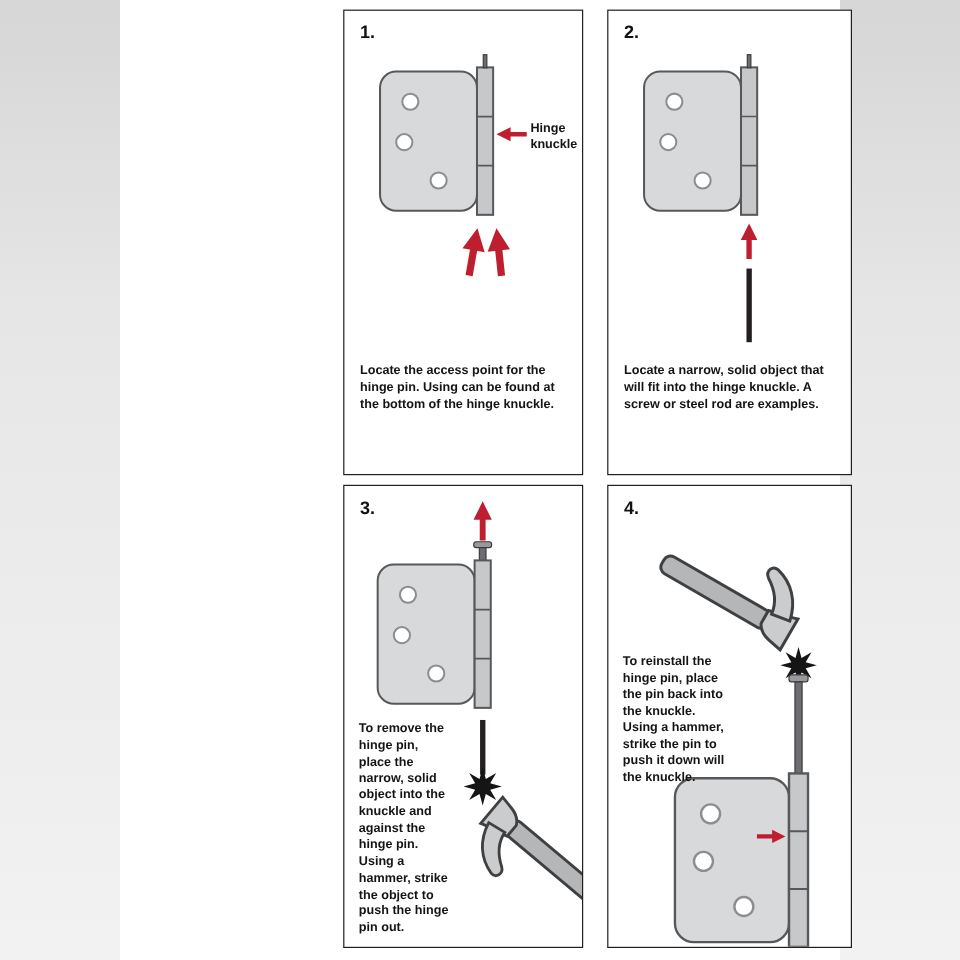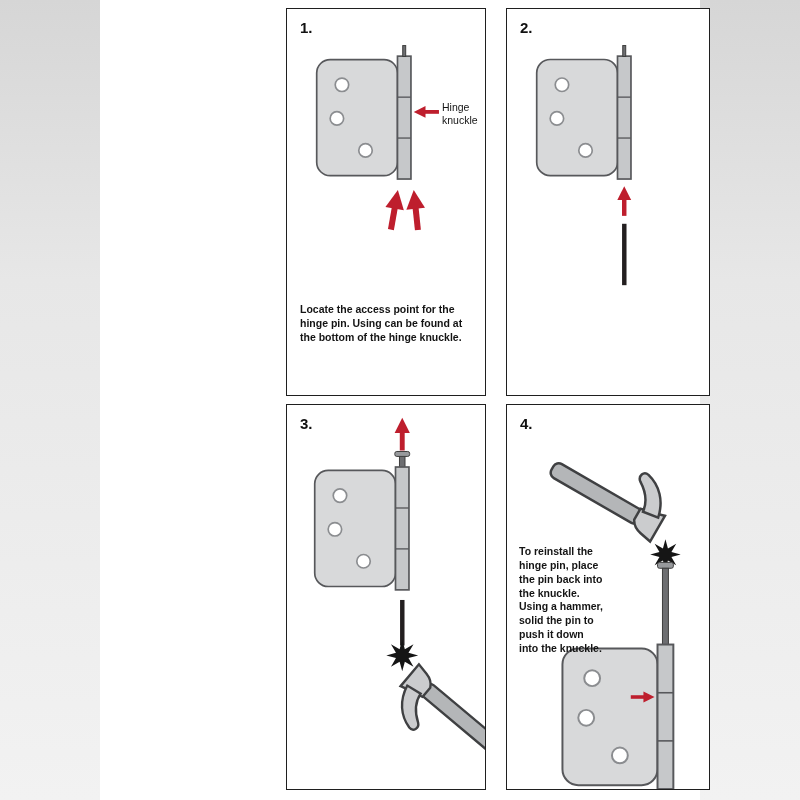--- a/index.html
+++ b/index.html
@@ -16,21 +16,21 @@
   #p1{left:186px;top:8px;width:200px;height:388px}
   #p2{left:406px;top:8px;width:204px;height:388px}
   #p3{left:186px;top:404px;width:200px;height:386px}
   #p4{left:406px;top:404px;width:204px;height:386px}
   .num{position:absolute;top:10px;left:13px;font-size:15px;font-weight:bold;color:#111;z-index:2}
   .caption{position:absolute;font-size:10.5px;line-height:1.32;font-weight:600;color:#141414;z-index:2}
   #p1 .caption{left:13px;top:294px;width:176px}
   #p2 .caption{left:13px;top:294px;width:182px}
   #p3 .caption{left:12px;top:196px;width:76px}
   #p4 .caption{left:12px;top:140px;width:86px}
-  .callout{position:absolute;left:155px;top:92px;width:46px;font-size:10.5px;font-weight:400;
+  .callout{position:absolute;left:155px;top:92px;width:46px;font-size:10.5px;font-weight:700;
            line-height:1.25;color:#141414;z-index:2}
   svg.illus{position:absolute;left:0;top:0;width:100%;height:100%;z-index:1}
   .plate{fill:var(--plate);stroke:var(--outline);stroke-width:2}
   .hole{fill:var(--hole);stroke:#8b8d90;stroke-width:2}
   .knuckle{fill:var(--knuckle);stroke:var(--outline);stroke-width:2}
   .kline{stroke:var(--outline);stroke-width:1.6}
   .arrow-line{stroke:var(--accent_red);stroke-width:4.5;fill:none}
   .arrow-head{fill:var(--accent_red)}
   .rod{fill:var(--rod)}
   .pin-shaft{fill:#6d6e71;stroke:#3c3c3c;stroke-width:1}
@@ -87,41 +87,43 @@
     </div>
 
     <div class="panel" id="p2">
       <div class="num">2.</div>
       <svg class="illus" viewBox="0 0 204 388">
         <use href="#hinge" transform="translate(30,45) scale(0.85)"></use>
         <rect class="pin-shaft" x="116.9" y="36" width="3" height="11"></rect>
         <use href="#arrowup" transform="translate(118.4,178)"></use>
         <rect class="rod" x="116.2" y="216" width="4.5" height="62"></rect>
       </svg>
+      <div class="caption">Locate a narrow, solid object that will fit into the hinge knuckle. A screw or steel rod are examples.</div>
     </div>
 
     <div class="panel" id="p3">
       <div class="num">3.</div>
       <svg class="illus" viewBox="0 0 200 386">
         <use href="#arrowup" transform="translate(116.4,12) scale(1.1)"></use>
         <use href="#pin" transform="translate(116.4,46)"></use>
         <use href="#hinge" transform="translate(28,60) scale(0.85)"></use>
         <rect class="rod" x="114.2" y="196" width="4.5" height="46"></rect>
         <use href="#star" transform="translate(116.4,252) scale(1.15)"></use>
         <use href="#hammer" transform="translate(124,272) rotate(-50) scale(1.2)"></use>
       </svg>
+      <div class="caption">To remove the hinge pin, place the narrow, solid object into the knuckle and against the hinge pin. Using a hammer, strike the object to push the hinge pin out.</div>
     </div>
 
     <div class="panel" id="p4">
       <div class="num">4.</div>
       <svg class="illus" viewBox="0 0 204 386">
         <use href="#hammer" transform="translate(152,124) rotate(120) scale(1.25)"></use>
         <use href="#star" transform="translate(160,150) scale(1.1)"></use>
         <rect class="pin-head" x="152" y="158" width="16" height="6" rx="2"></rect>
         <rect class="pin-shaft" x="157" y="164" width="6" height="78"></rect>
         <use href="#hinge" transform="translate(56,239)"></use>
         <use href="#arrowup" transform="translate(149,294) rotate(90) scale(0.8)"></use>
       </svg>
-      <div class="caption">To reinstall the hinge pin, place the pin back into the knuckle. Using a hammer, solid the pin to push it down into the knuckle.</div>
+      <div class="caption">To reinstall the hinge pin, place the pin back into the knuckle. Using a hammer, strike the pin to push it down will the knuckle.</div>
     </div>
 
   </div>
 </div>
 
 </body></html>

